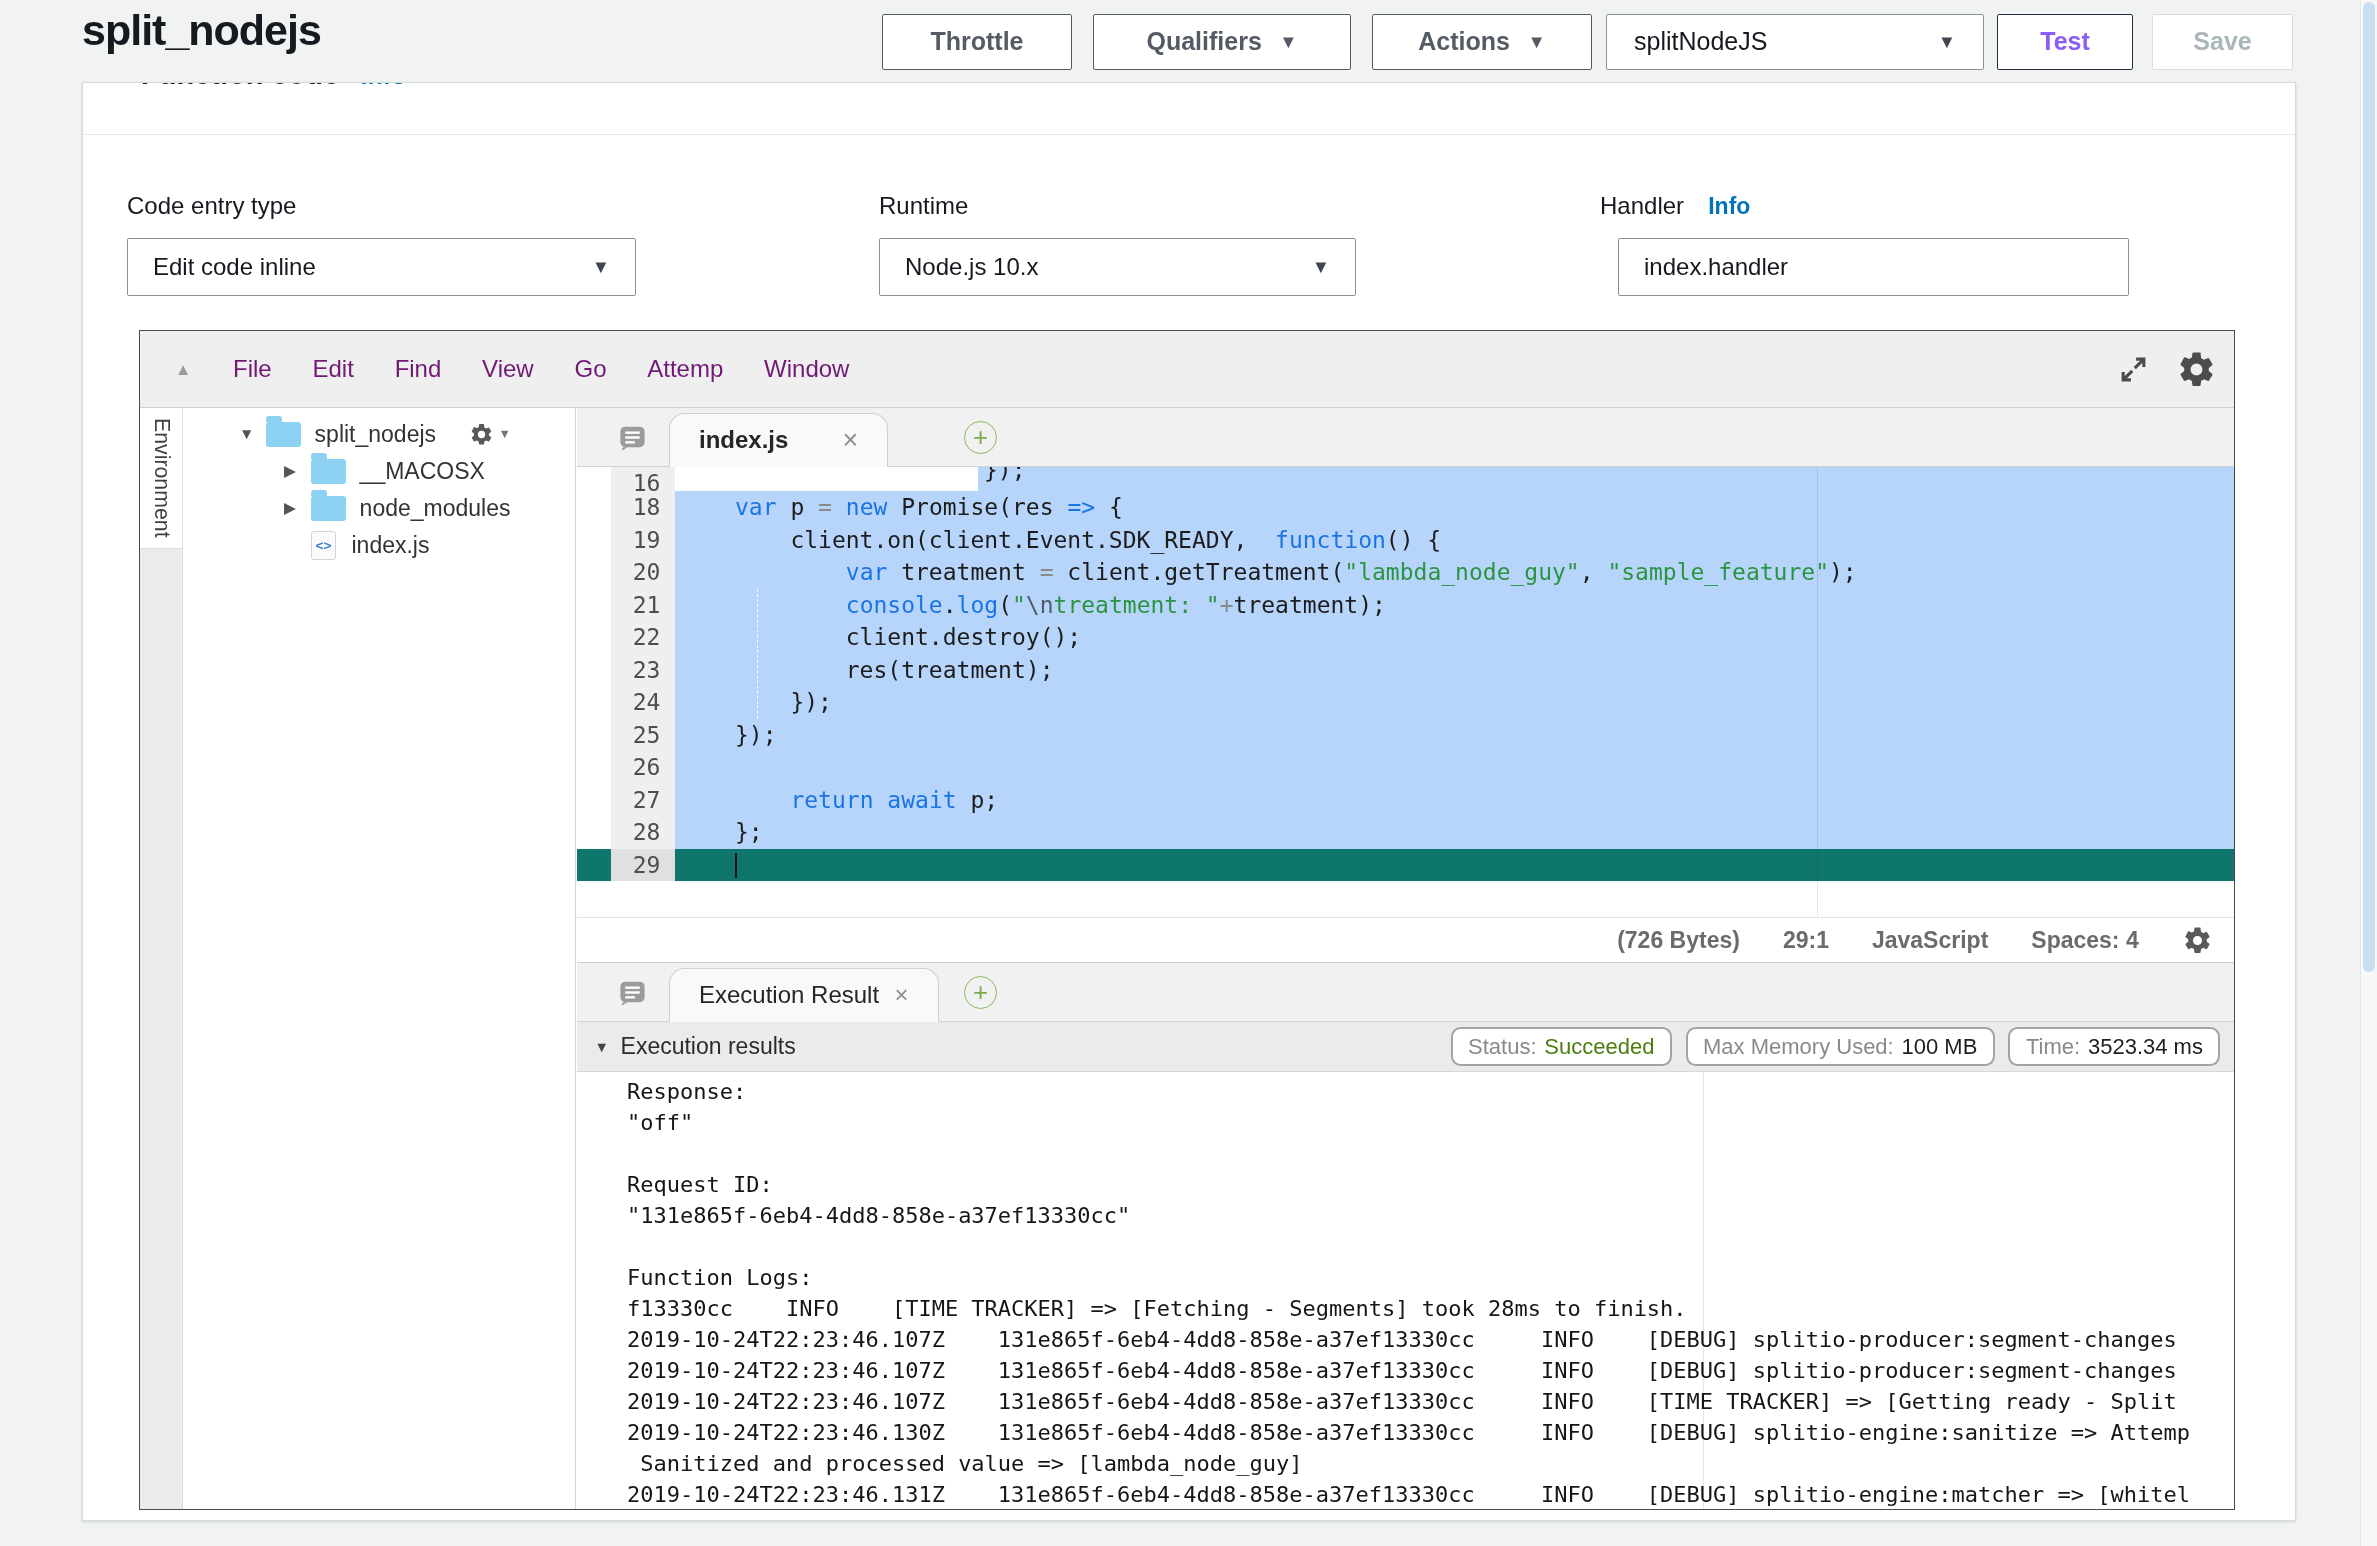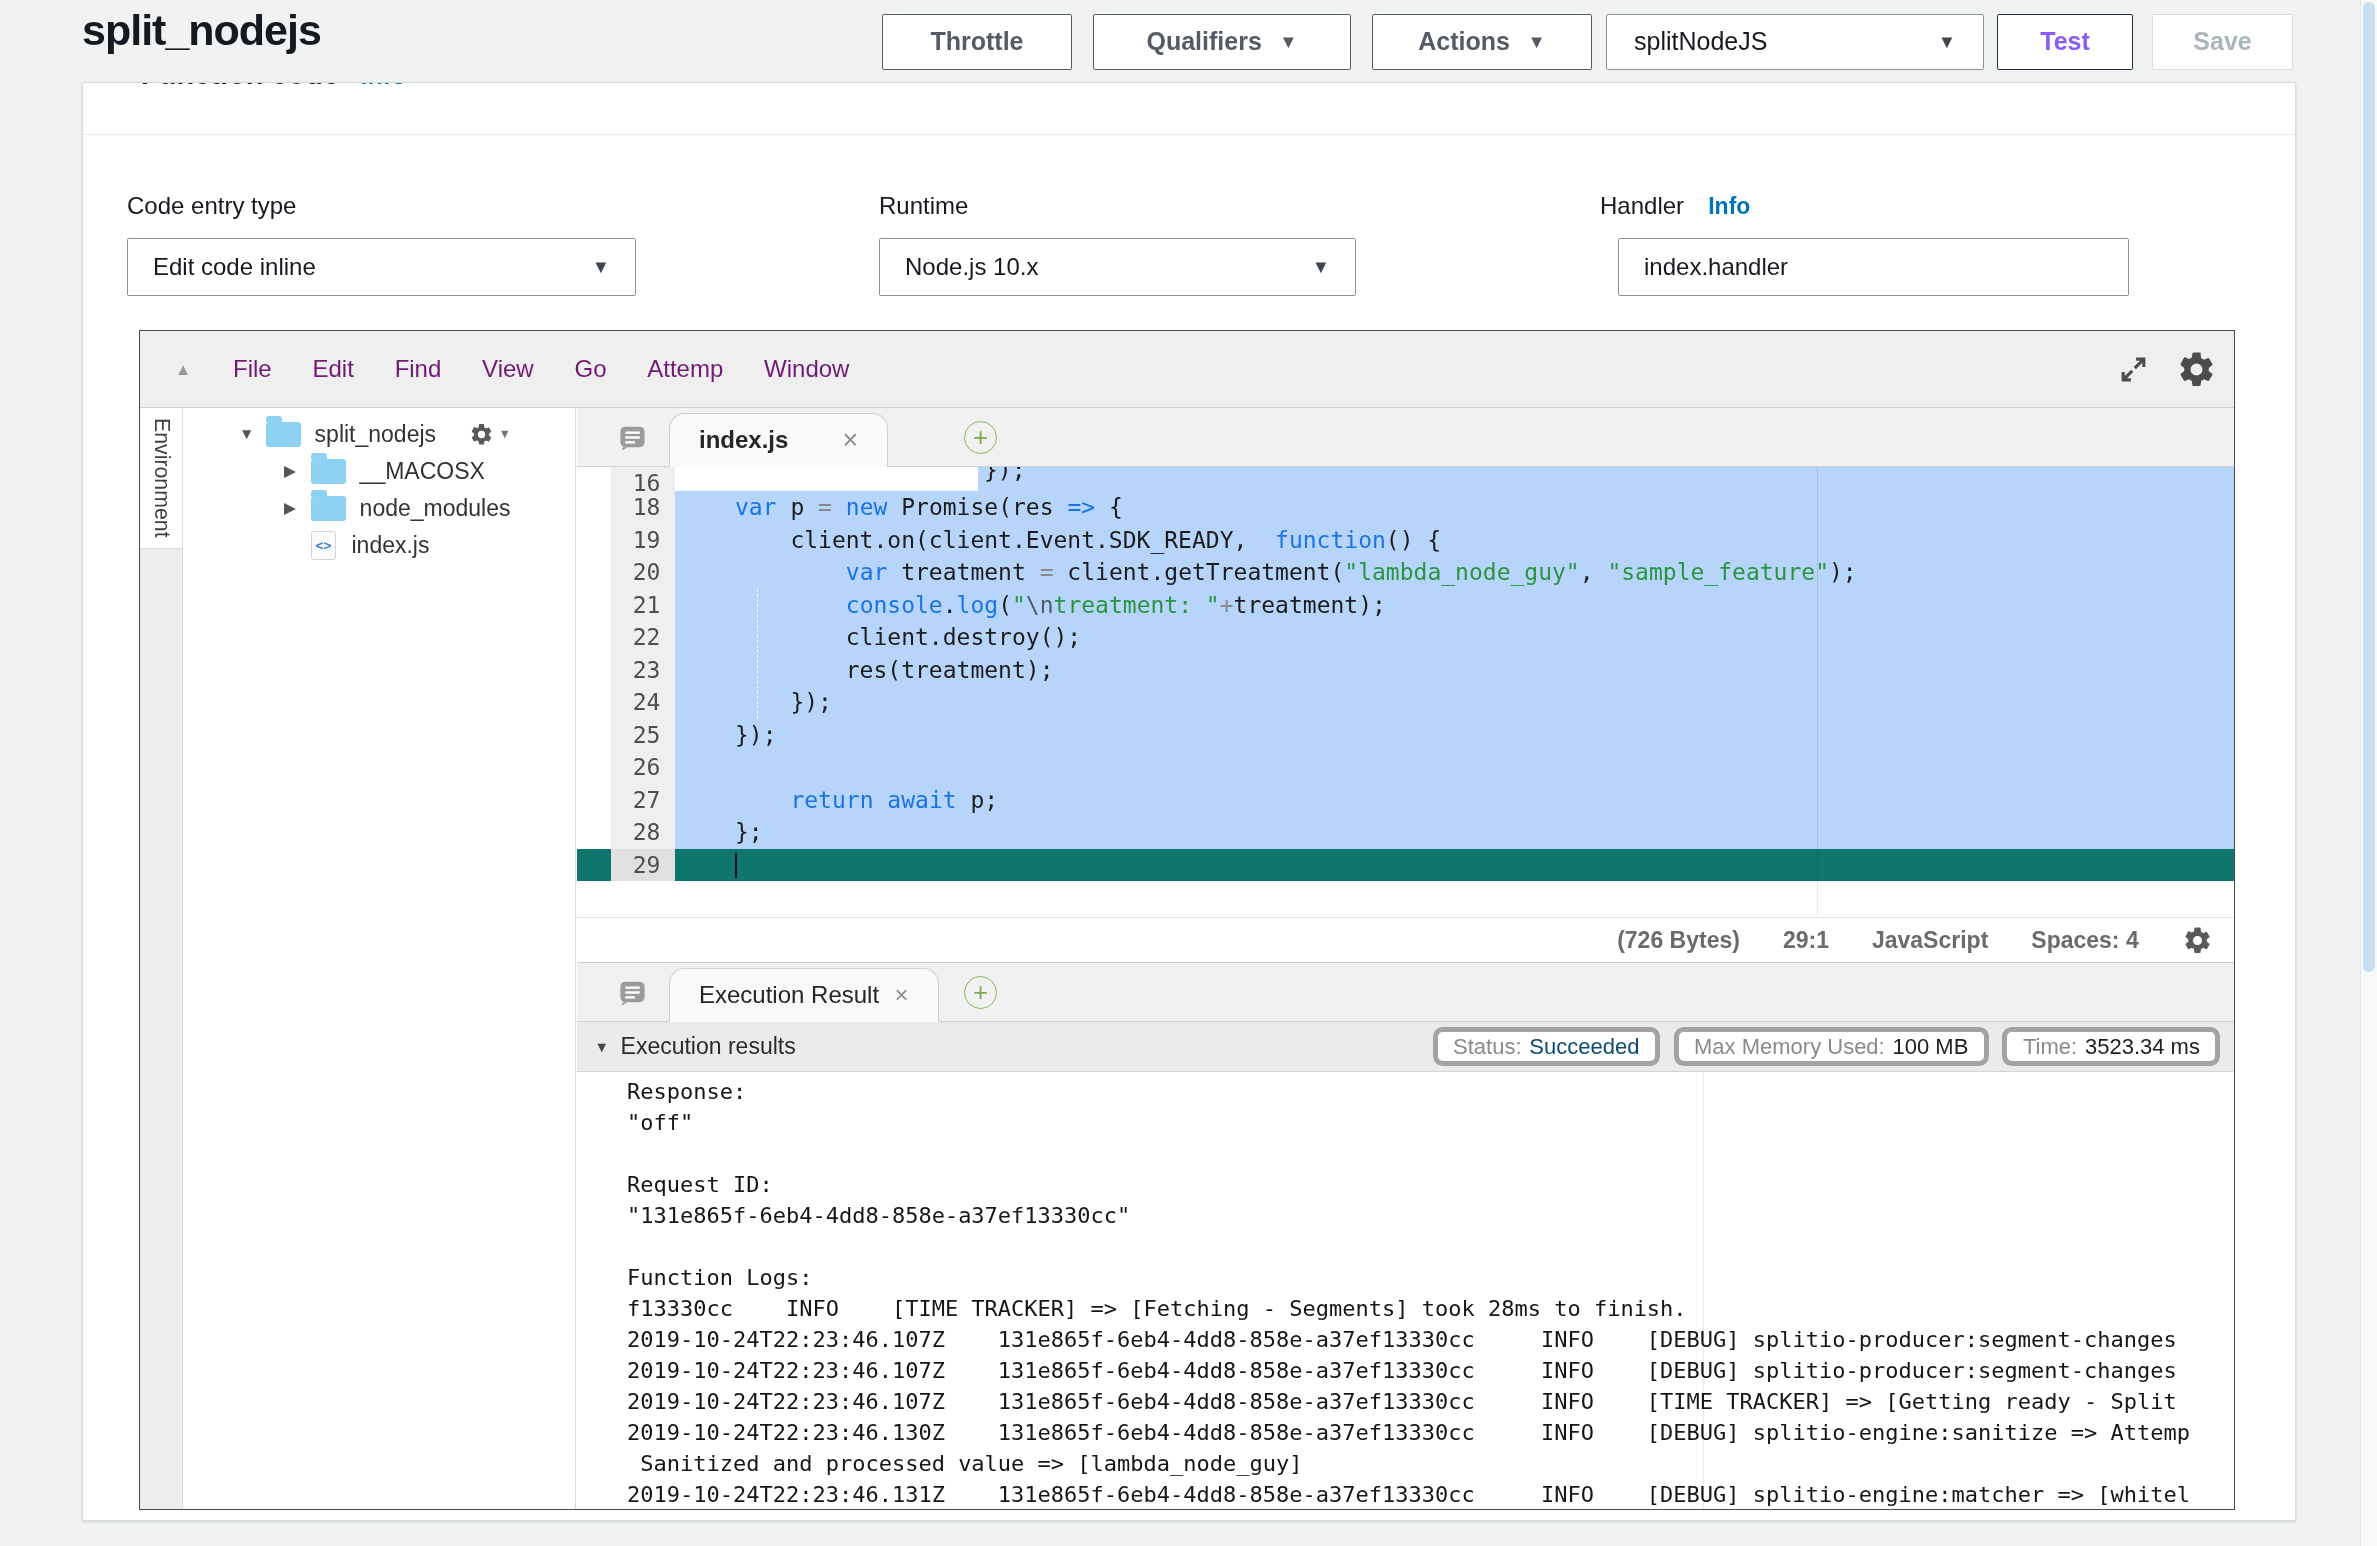--- a/index.html
+++ b/index.html
@@ -86,24 +86,24 @@
   .indentguide{position:absolute;left:180px;top:122px;height:130px;border-left:1px dashed rgba(255,255,255,.9);z-index:3;pointer-events:none;}
   .tk-d{color:#1c1c1c;} .tk-k{color:#1a74e4;} .tk-s{color:#2b9440;} .tk-e{color:#4f5b66;} .tk-o{color:#8a8a8a;}
 
   .statusbar{height:46px;background:#fff;border-top:1px solid #e2e2e2;border-bottom:1px solid #cfcfcf;display:flex;align-items:center;
              justify-content:flex-end;gap:43px;padding-right:21.3px;box-sizing:border-box;font-size:23px;font-weight:bold;color:#6b6b6b;}
 
   .resheader{height:50px;background:#ebebeb;border-bottom:1px solid #d6d6d6;display:flex;align-items:center;padding:0 13.6px 0 17.5px;box-sizing:border-box;}
   .res-title{font-size:23px;color:#2b2b2b;display:flex;align-items:center;gap:11.6px;cursor:pointer;}
   .res-title .tri{font-size:14.6px;color:#444;}
   .badges{margin-left:auto;display:flex;gap:13.6px;}
-  .pill{height:39px;border:5px solid #a3a3a3;border-radius:9.7px;background:#fff;display:flex;align-items:center;padding:0 15.5px;
+  .pill{height:39px;border:2px solid #a3a3a3;border-radius:9.7px;background:#fff;display:flex;align-items:center;padding:0 15.5px;
         font-size:22px;color:#8a8a8a;white-space:nowrap;box-sizing:border-box;}
   .pill .val{color:#1f1f1f;margin-left:7.8px;}
-  .pill .val.green{color:#0c4a6e;}
+  .pill .val.green{color:#4d7c0f;}
 
   .results{position:relative;height:438px;background:#fff;overflow:hidden;font-family:"DejaVu Sans Mono",monospace;
            font-size:22px;line-height:31px;color:#161616;padding:3.9px 0 0 50px;box-sizing:border-box;}
   .results .printmargin{left:1126px;}
   .log-line{white-space:pre;height:31px;}
 
   
   .page-scroll{position:absolute;right:0;top:0;width:17.5px;height:100%;background:#f7f8f8;border-left:1px solid #e5e7e7;box-sizing:border-box;}
   .page-scroll .thumb{position:absolute;left:2.9px;top:1.9px;width:11.6px;height:970px;background:#cadef2;border-radius:5.8px;cursor:grab;}
 </style>

